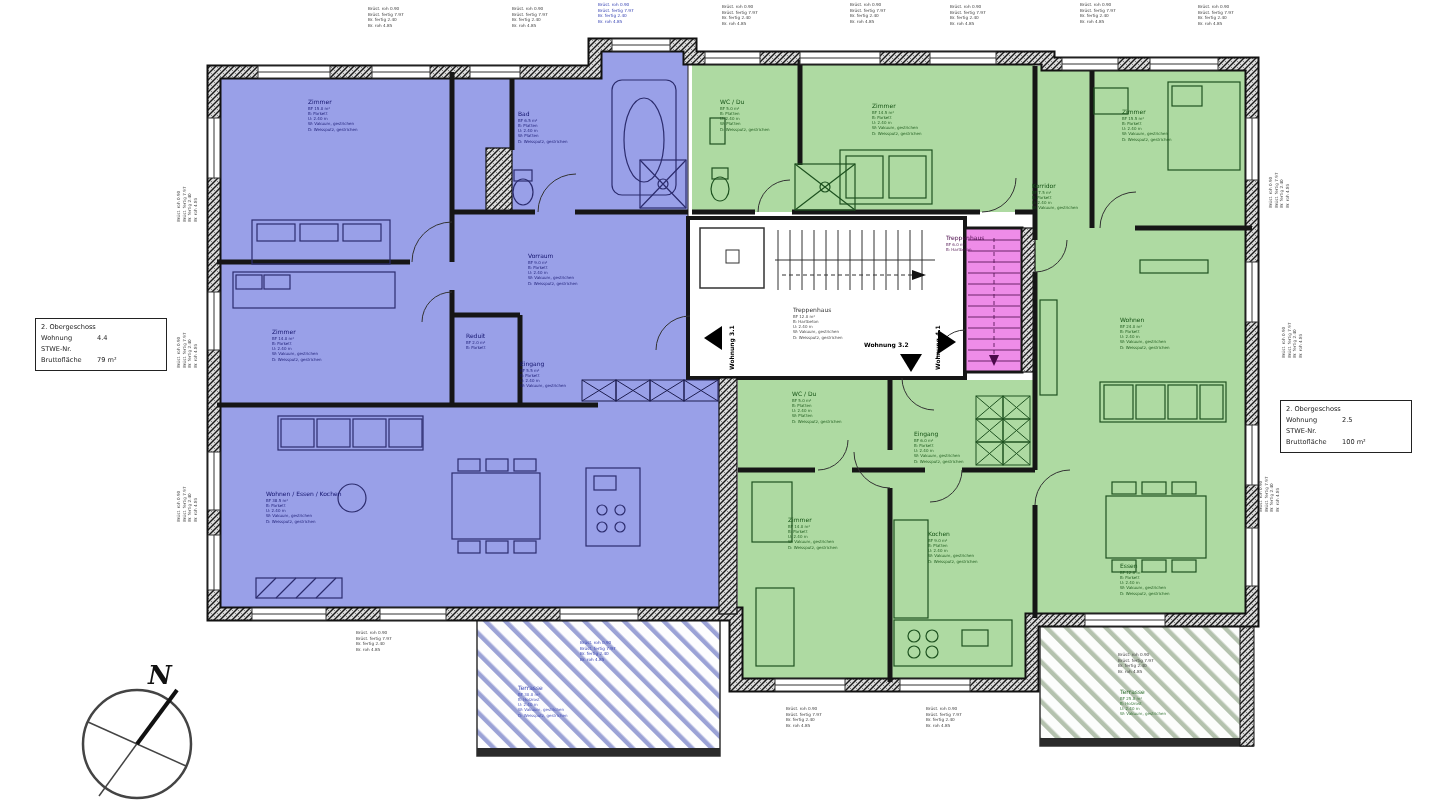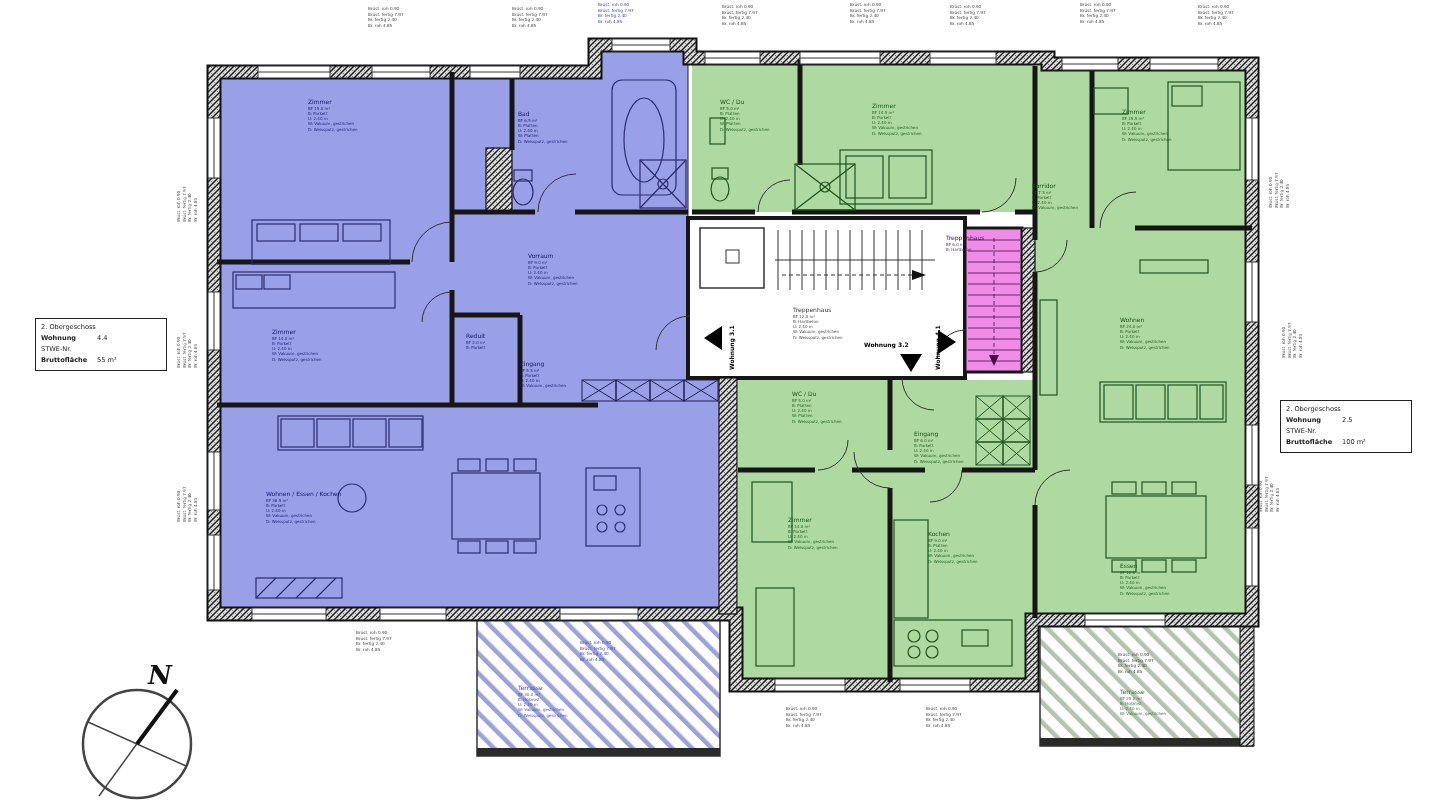--- a/index.html
+++ b/index.html
@@ -8,21 +8,21 @@
   svg{position:absolute;left:0;top:0;}
   .overlay{position:absolute;left:0;top:0;width:1440px;height:810px;pointer-events:none;}
   .room-label{position:absolute;line-height:1.3;white-space:nowrap;}
   .rname{font-size:6px;}
   .rline{font-size:4px;opacity:.9;}
   .dim-stack{position:absolute;font-size:4.2px;color:#444;line-height:1.35;white-space:nowrap;}
   .dim-stack.rot{transform:rotate(-90deg);transform-origin:left top;}
   .title-box{position:absolute;background:#fff;border:1.3px solid #222;padding:3px 5px 4px 5px;
              width:120px;font-size:6.6px;color:#222;line-height:1.65;}
   .tb-row{display:flex;}
-  .tb-row .lbl{width:56px;font-weight:bold;}
+  .tb-row .lbl{width:56px;}
   .marker-label{position:absolute;font-size:6px;font-weight:bold;color:#000;white-space:nowrap;}
   .marker-label.vert{transform:rotate(-90deg);transform-origin:left top;}
   .compass-n{position:absolute;left:148px;top:660px;font-size:26px;font-weight:bold;
              font-style:italic;color:#111;font-family:"DejaVu Serif", serif;}
 </style>
 </head>
 <body>
 
 <div class="canvas">
 
@@ -278,21 +278,21 @@
         </div>
     <div class="tb-row">
           <span class="lbl">Wohnung</span>
           <span>4.4</span>
         </div>
     <div class="tb-row">
           <span>STWE-Nr.</span>
         </div>
     <div class="tb-row">
           <span class="lbl">Bruttofläche</span>
-          <span>55 m²</span>
+          <span>79 m²</span>
         </div>
   </div>
   <div class="title-box" style="left:1280px;top:400px">
     <div class="tb-row">
           <span>2. Obergeschoss</span>
         </div>
     <div class="tb-row">
           <span class="lbl">Wohnung</span>
           <span>2.5</span>
         </div>

